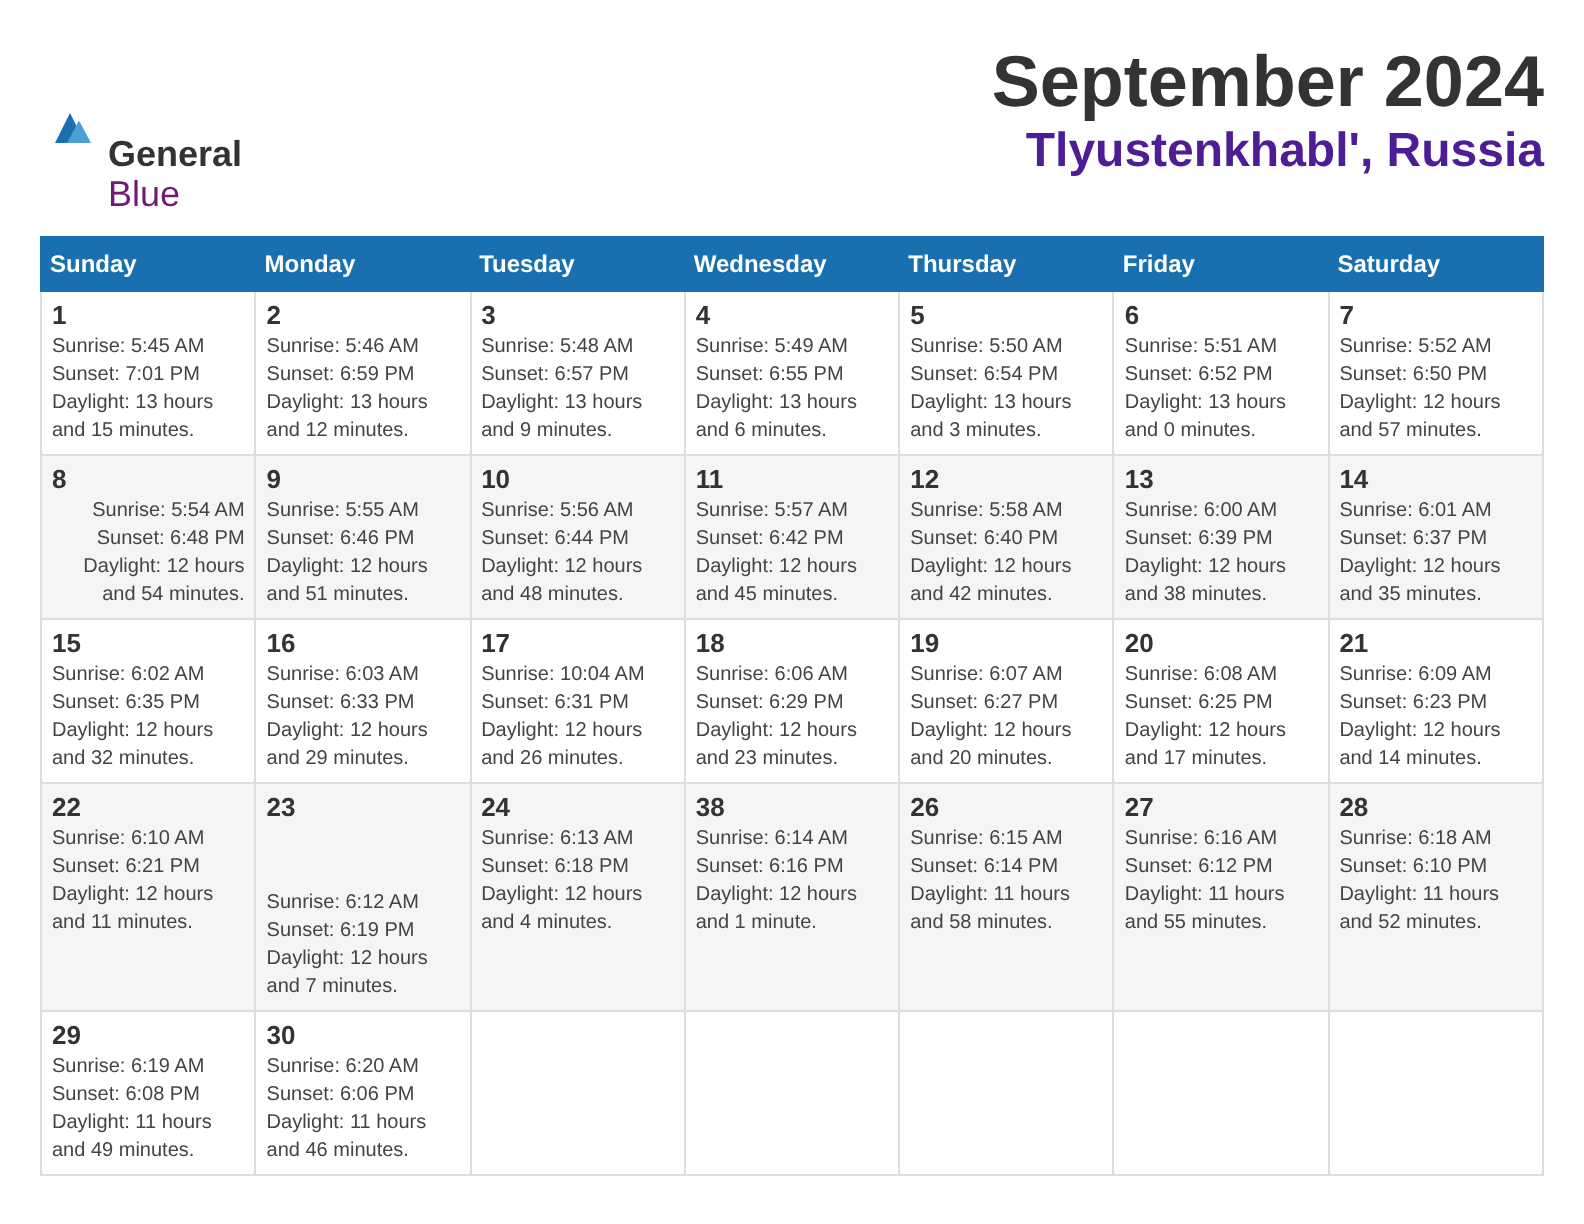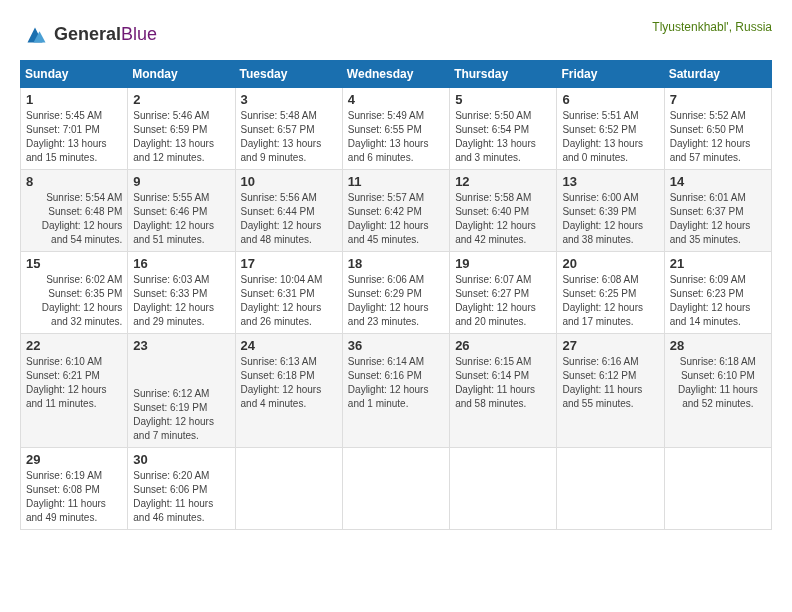--- a/index.html
+++ b/index.html
@@ -16,22 +16,23 @@
       justify-content: space-between;
       margin-bottom: 10px;
     }
     .logo {
       display: flex;
       align-items: center;
       gap: 4px;
     }
     .logo-text {
       display: flex;
-      flex-direction: row;
+      flex-direction: column;
       line-height: 1.1;
+      margin-top: 48px;
     }
     .logo-general {
       font-size: 18px;
       font-weight: bold;
       color: #333;
     }
     .logo-blue {
       font-size: 18px;
       font-weight: normal;
       color: #701a75;
@@ -42,22 +43,23 @@
     }
     .title-block {
       text-align: right;
     }
     .month-title {
       font-size: 36px;
       font-weight: bold;
       color: #333;
     }
     .subtitle {
-      font-size: 12px;
-      color: #4d7c0f;
+      font-size: 24px;
+      color: #4c1d95;
+      font-weight: bold;
     }
     table {
       width: 100%;
       border-collapse: collapse;
       table-layout: fixed;
     }
     thead tr th {
       background-color: #1a6faf;
       color: white;
       font-size: 12px;
@@ -101,20 +103,21 @@
     <svg class="logo-icon" viewBox="0 0 40 40" xmlns="http://www.w3.org/2000/svg">
       <polygon points="10,30 20,10 30,30" fill="#1a6faf"></polygon>
       <polygon points="18,30 26,15 34,30" fill="#4a9fd4"></polygon>
     </svg>
     <div class="logo-text">
       <span class="logo-general">General</span>
       <span class="logo-blue">Blue</span>
     </div>
   </div>
   <div class="title-block">
+    <div class="month-title">September 2024</div>
     <div class="subtitle">Tlyustenkhabl', Russia</div>
   </div>
 </div>
 
 <table>
   <thead>
     <tr>
       <th>Sunday</th>
       <th>Monday</th>
       <th>Tuesday</th>
@@ -223,21 +226,21 @@
           <span class="day-num">14</span>
           <div class="day-info" style="white-space: pre-line;">Sunrise: 6:01 AM
 Sunset: 6:37 PM
 Daylight: 12 hours
 and 35 minutes.</div>
         </td>
       </tr>
       <tr>
         <td>
           <span class="day-num">15</span>
-          <div class="day-info" style="white-space: pre-line; text-align: right;">Sunrise: 6:02 AM
+          <div class="day-info" style="white-space: pre-line;">Sunrise: 6:02 AM
 Sunset: 6:35 PM
 Daylight: 12 hours
 and 32 minutes.</div>
         </td>
         <td>
           <span class="day-num">16</span>
           <div class="day-info" style="white-space: pre-line;">Sunrise: 6:03 AM
 Sunset: 6:33 PM
 Daylight: 12 hours
 and 29 minutes.</div>
@@ -294,21 +297,21 @@
 and 7 minutes.</div>
         </td>
         <td>
           <span class="day-num">24</span>
           <div class="day-info" style="white-space: pre-line;">Sunrise: 6:13 AM
 Sunset: 6:18 PM
 Daylight: 12 hours
 and 4 minutes.</div>
         </td>
         <td>
-          <span class="day-num">36</span>
+          <span class="day-num">38</span>
           <div class="day-info" style="white-space: pre-line;">Sunrise: 6:14 AM
 Sunset: 6:16 PM
 Daylight: 12 hours
 and 1 minute.</div>
         </td>
         <td>
           <span class="day-num">26</span>
           <div class="day-info" style="white-space: pre-line;">Sunrise: 6:15 AM
 Sunset: 6:14 PM
 Daylight: 11 hours
@@ -316,21 +319,21 @@
         </td>
         <td>
           <span class="day-num">27</span>
           <div class="day-info" style="white-space: pre-line;">Sunrise: 6:16 AM
 Sunset: 6:12 PM
 Daylight: 11 hours
 and 55 minutes.</div>
         </td>
         <td>
           <span class="day-num">28</span>
-          <div class="day-info" style="white-space: pre-line; text-align: center;">Sunrise: 6:18 AM
+          <div class="day-info" style="white-space: pre-line;">Sunrise: 6:18 AM
 Sunset: 6:10 PM
 Daylight: 11 hours
 and 52 minutes.</div>
         </td>
       </tr>
       <tr>
         <td>
           <span class="day-num">29</span>
           <div class="day-info" style="white-space: pre-line;">Sunrise: 6:19 AM
 Sunset: 6:08 PM

